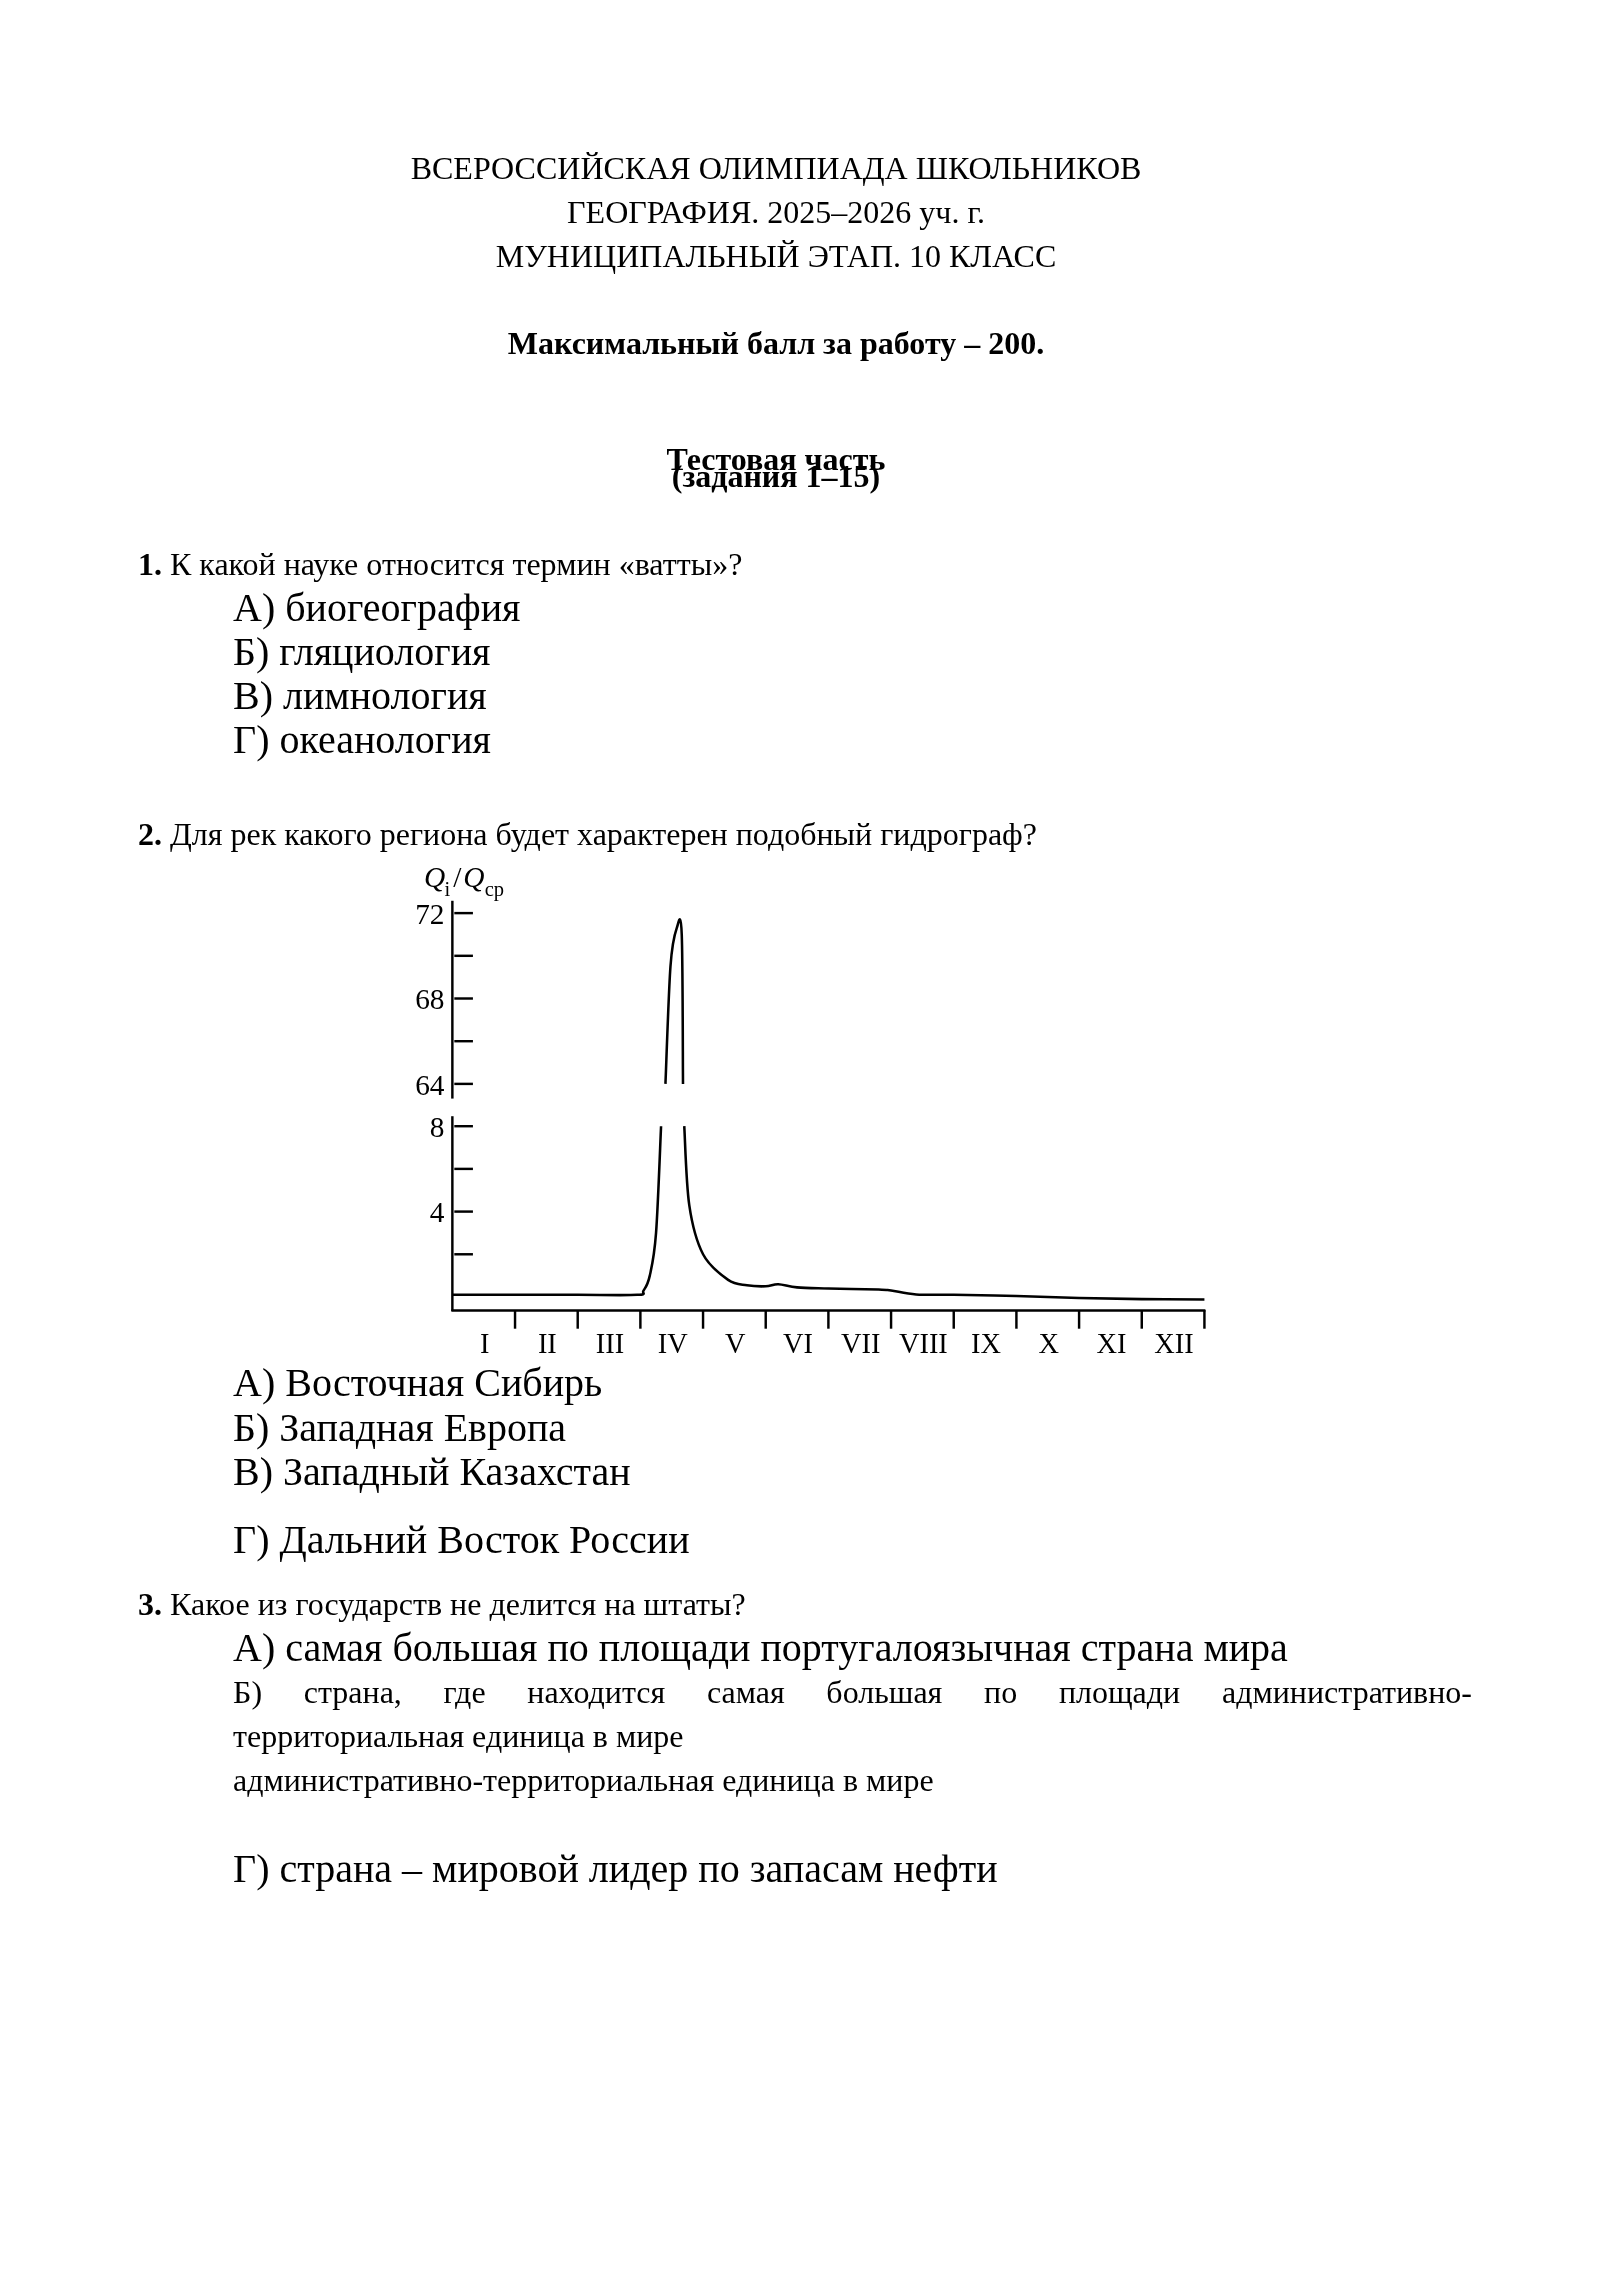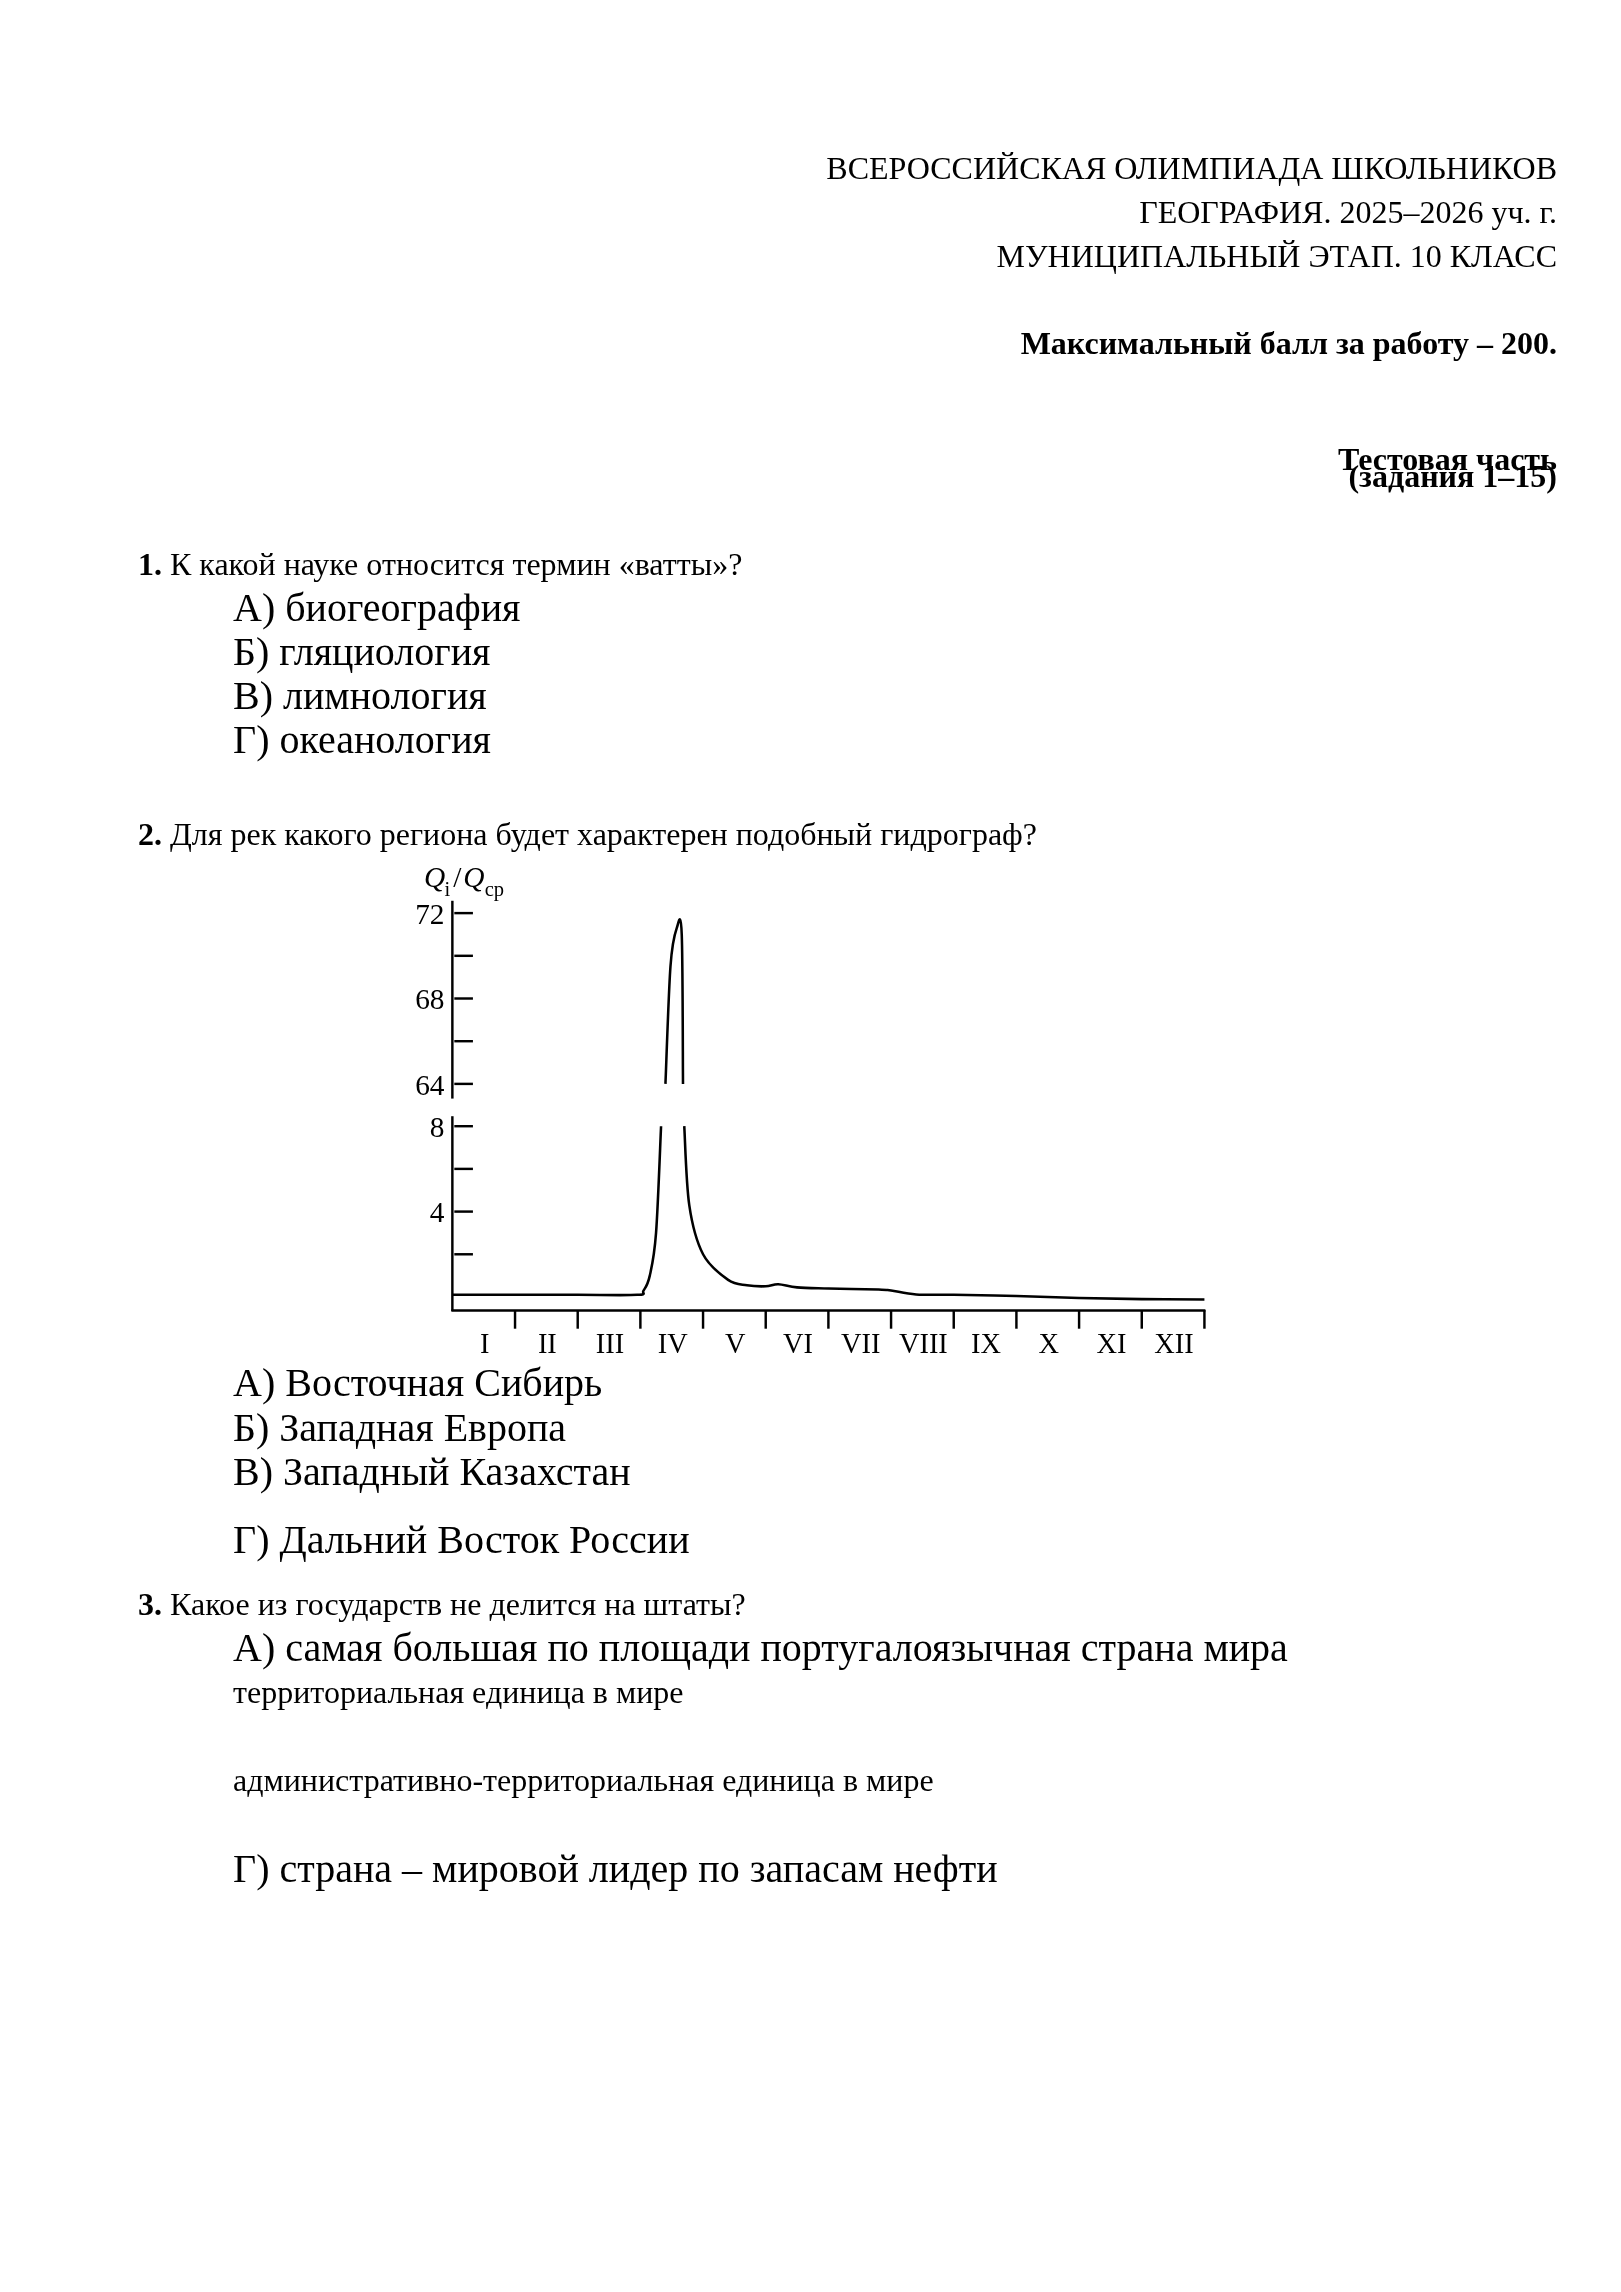--- a/index.html
+++ b/index.html
@@ -1,19 +1,19 @@
 <!DOCTYPE html>
 <html><head>
 <meta charset="utf-8">
 <style>
   html, body { margin: 0; padding: 0; background: #ffffff; }
   body { width: 1621px; height: 2293px; position: relative; overflow: hidden;
          font-family: "Liberation Serif", serif; color: #000; }
   .page { position: absolute; left: 0; top: 0; width: 1621px; height: 2293px; }
-  .center-line { position: absolute; left: 17px; width: 1540px; text-align: right;
+  .center-line { position: absolute; left: 6px; width: 1540px; text-align: center;
                  font-size: 32px; line-height: 44px; white-space: nowrap; }
   .bold { font-weight: bold; }
   .q { position: absolute; left: 138px; font-size: 32px; line-height: 44px; white-space: nowrap; }
   .q .num { font-weight: bold; }
   .opt { position: absolute; left: 233px; font-size: 40px; line-height: 44px; white-space: nowrap; }
   .opt-block { position: absolute; left: 233px; width: 1239px; font-size: 32px; line-height: 44px;
                text-align: justify; text-align-last: left; }
   .opt-block .first { text-align: justify; text-align-last: justify; display: block; }
   .opt-block .cont { display: block; margin-left: 0; }
   #chart { position: absolute; left: 392px; top: 843px; width: 863px; height: 519px; }
@@ -110,20 +110,21 @@
   <div class="opt" style="top:1361px;">А) Восточная Сибирь</div>
   <div class="opt" style="top:1406px;">Б) Западная Европа</div>
   <div class="opt" style="top:1450px;">В) Западный Казахстан</div>
   <div class="opt" style="top:1494px;margin-top:24px;">Г) Дальний Восток России</div>
 
   <div class="q" style="top:1582px;">
     <span class="num">3.</span><span> Какое из государств не делится на  штаты?</span>
   </div>
   <div class="opt" style="top:1626px;">А) самая большая по площади португалоязычная страна мира</div>
   <div class="opt-block" style="top:1670px;">
+    <span class="first">Б) страна, где находится самая большая по площади административно-</span>
     <span class="cont">территориальная единица в мире</span>
   </div>
   <div class="opt-block" style="top:1758px;">
     <span class="cont">административно-территориальная единица в мире</span>
   </div>
   <div class="opt" style="top:1847px;">Г) страна – мировой лидер по запасам нефти</div>
 
 </div>
 
 

